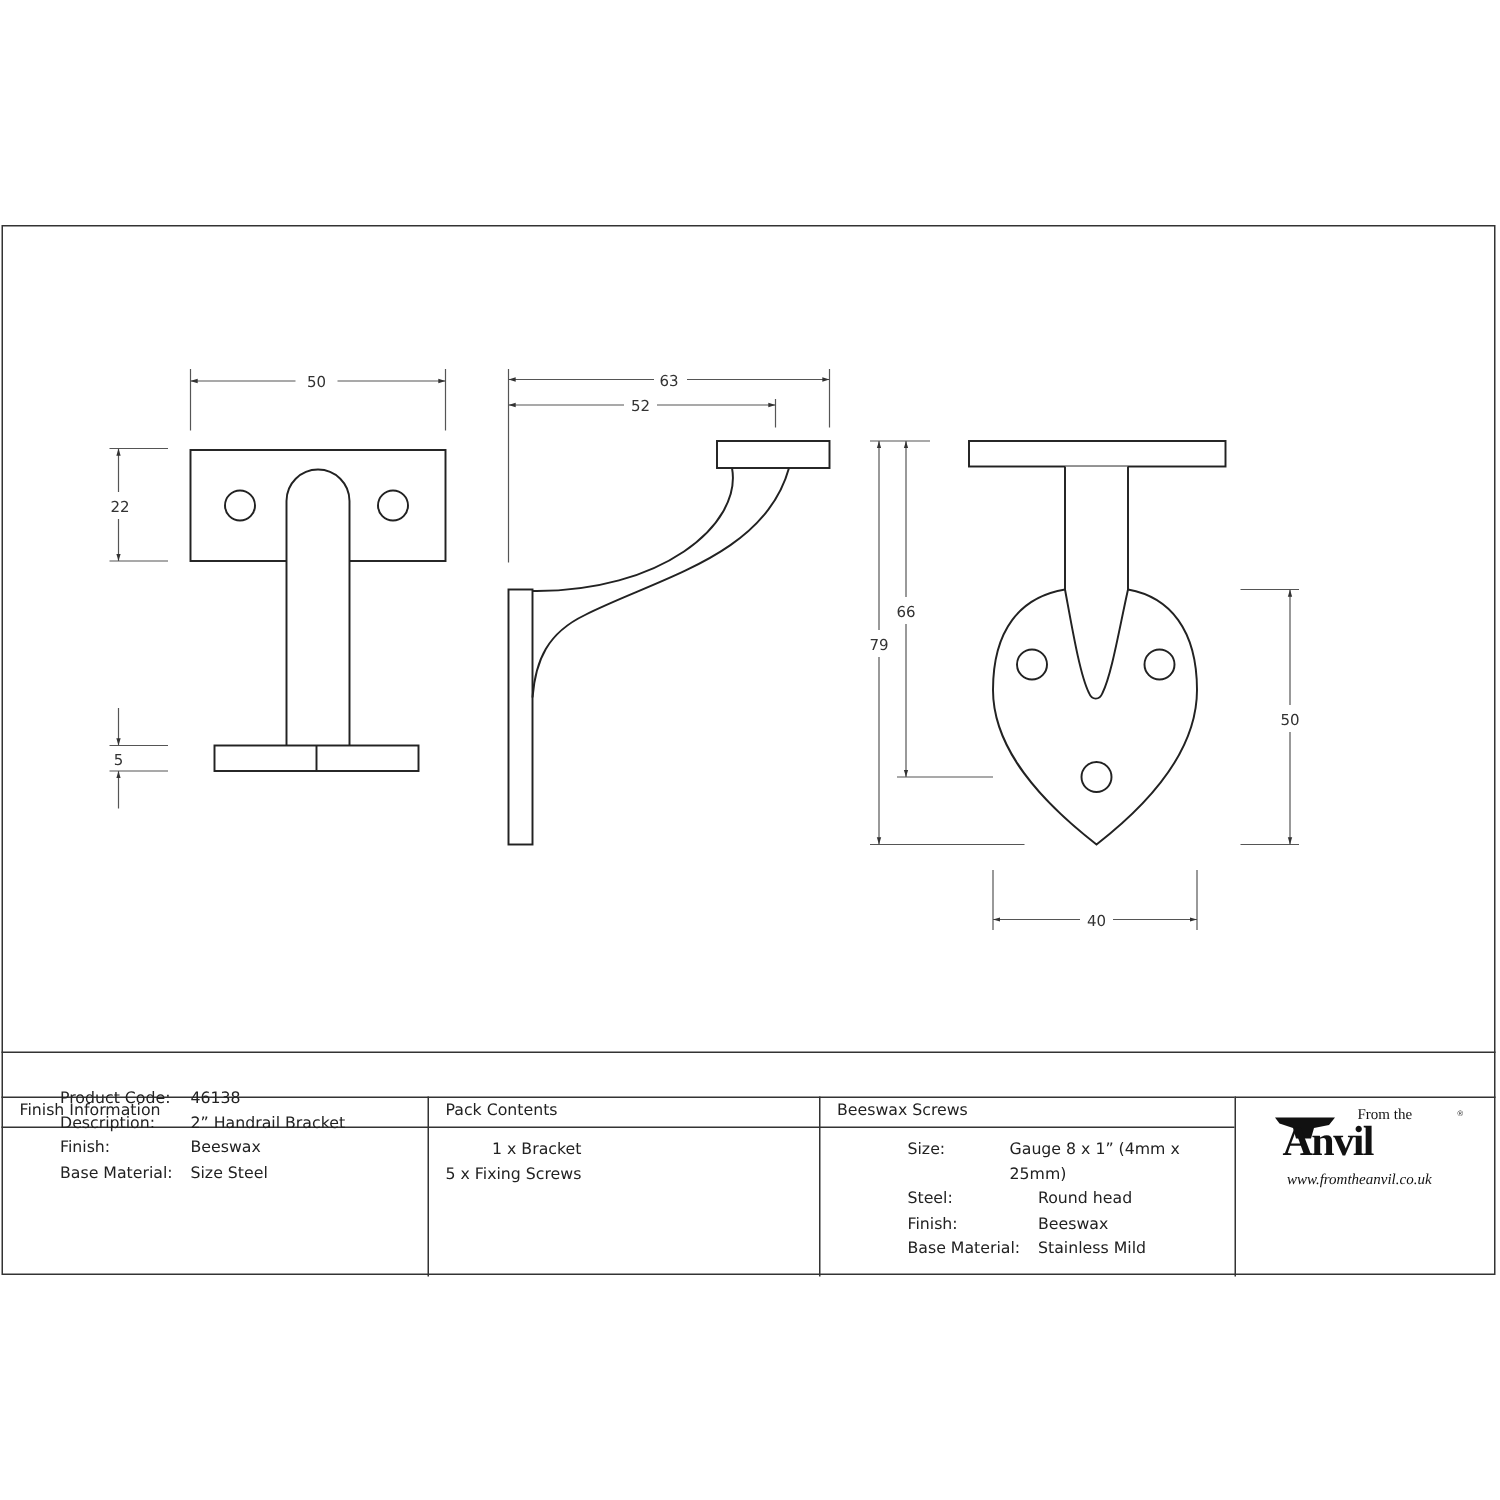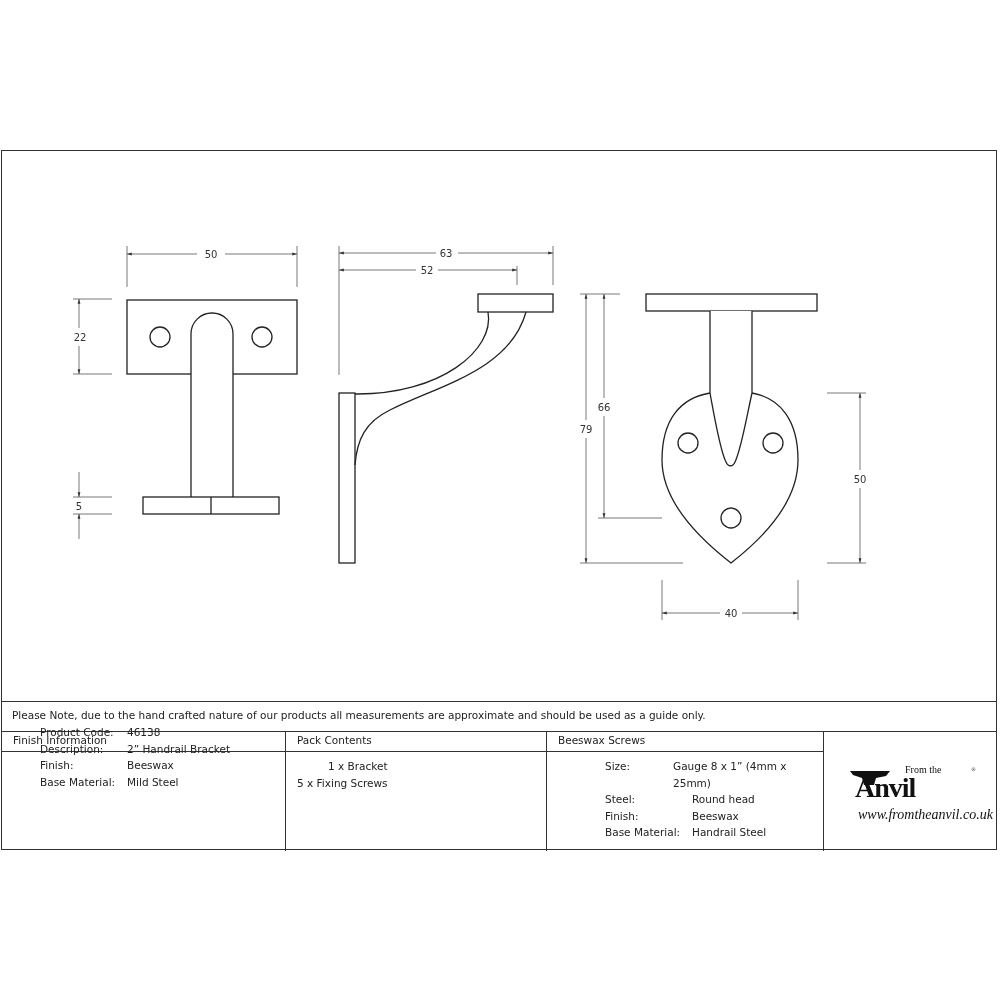--- a/index.html
+++ b/index.html
@@ -9,24 +9,24 @@
   .drawing { position:absolute; left:0; top:0; width:1000px; height:1000px; }
   .dim-text { font-family:"DejaVu Sans", sans-serif; font-size:10px; fill:#333; }
   .note { position:absolute; left:12px; top:709px; font-size:10.5px; color:#222; white-space:nowrap; }
   .hline { position:absolute; height:0; border-top:1.5px solid #333; }
   .vline { position:absolute; width:0; border-left:1.5px solid #333; }
   .col-head { position:absolute; top:734px; font-size:10.5px; color:#222; }
   .kv { position:absolute; font-size:10.5px; color:#222; line-height:16.5px; }
   .kv .row { display:flex; }
   .kv .k { width:87px; }
   .list { position:absolute; font-size:10.5px; color:#222; line-height:16.5px; }
-  .logo { position:absolute; left:850px; top:764px; width:130px; height:60px;text-align:center; }
+  .logo { position:absolute; left:850px; top:738px; width:130px; height:60px;text-align:center; }
   .logo .from { position:absolute; left:55px; top:0px; font-family:"Liberation Serif", serif; font-size:10px; color:#111; }
   .logo .anvil { position:absolute; left:5px; top:4px; font-family:"Liberation Serif", serif; font-size:28px; font-weight:bold; color:#111; letter-spacing:-1px; line-height:40px; }
-  .logo .url { position:absolute; left:8px; top:43px; font-family:"Liberation Serif", serif; font-style:italic; font-size:14px; color:#111; }
+  .logo .url { position:absolute; left:8px; top:43px; font-family:"Liberation Serif", serif; font-style:italic; font-size:10px; color:#111; }
   .logo .reg { position:absolute; left:121px; top:2px; font-size:5px; color:#333; }
 </style>
 </head>
 <body>
 
 <div id="sheet">
   <div class="frame"></div>
 
   <svg class="drawing" viewBox="0 0 1000 1000" xmlns="http://www.w3.org/2000/svg">
     <defs>
@@ -118,42 +118,41 @@
   </svg>
 
   <div class="hline" style="left:1px; width:996px; top:701px;"></div>
   <div class="hline" style="left:1px; width:822px; top:731px;"></div>
   <div class="hline" style="left:1px; width:822px; top:751px;"></div>
   <div class="hline" style="left:823px; width:174px; top:731px;"></div>
   <div class="vline" style="left:285px; top:731px; height:120px;"></div>
   <div class="vline" style="left:546px; top:731px; height:120px;"></div>
   <div class="vline" style="left:823px; top:731px; height:120px;"></div>
 
-  <div class="note">Please Note, due to the hand crafted nature of our products all measurements are approximate and should be used as a guide only.</div>
 
   <div class="col-head" style="left:13px;">Finish Information</div>
   <div class="col-head" style="left:297px;">Pack Contents</div>
   <div class="col-head" style="left:558px;">Beeswax Screws</div>
 
   <div class="kv" style="left:13px; top:724px;margin-left:27px;">
     <div class="row">
         <span class="k">Product Code:</span>
         <span>46138</span>
       </div>
     <div class="row">
         <span class="k">Description:</span>
         <span>2” Handrail Bracket</span>
       </div>
     <div class="row">
         <span class="k">Finish:</span>
         <span>Beeswax</span>
       </div>
     <div class="row">
         <span class="k">Base Material:</span>
-        <span>Mild Steel</span>
+        <span>Size Steel</span>
       </div>
   </div>
 
   <div class="list" style="left:297px; top:758px;text-align:right;">
     <div>1 x Bracket</div>
     <div>5 x Fixing Screws</div>
   </div>
 
   <div class="kv" style="left:558px; top:758px;margin-left:47px;">
     <div class="row">
@@ -163,21 +162,21 @@
     <div class="row">
         <span class="k">Steel:</span>
         <span>Round head</span>
       </div>
     <div class="row">
         <span class="k">Finish:</span>
         <span>Beeswax</span>
       </div>
     <div class="row">
         <span class="k">Base Material:</span>
-        <span>Handrail Steel</span>
+        <span>Stainless Mild</span>
       </div>
   </div>
 
   <div class="logo">
     <svg style="position:absolute;left:0;top:6px;" width="40" height="16" viewBox="0 0 40 16">
       <path d="M0,1 L40,1 L36,6 L26,8 L24,15 L14,15 L12,8 L3,5 Z" fill="#111"></path>
     </svg>
     <span class="from">From the</span>
     <span class="anvil">Anvil</span>
     <span class="reg">®</span>

